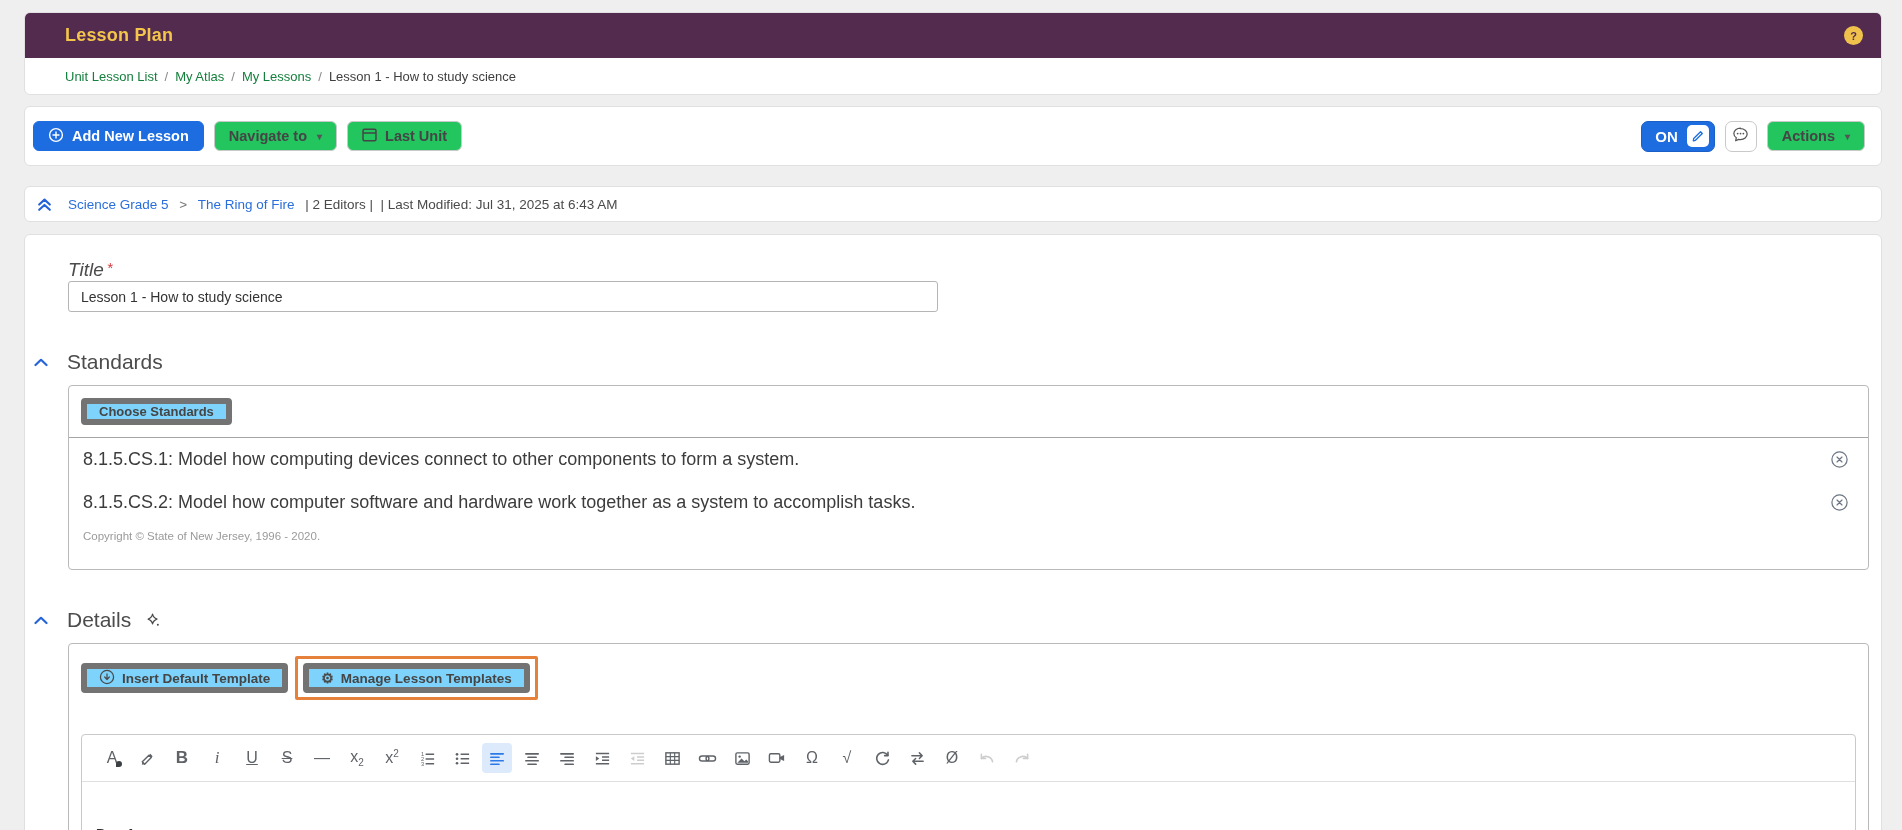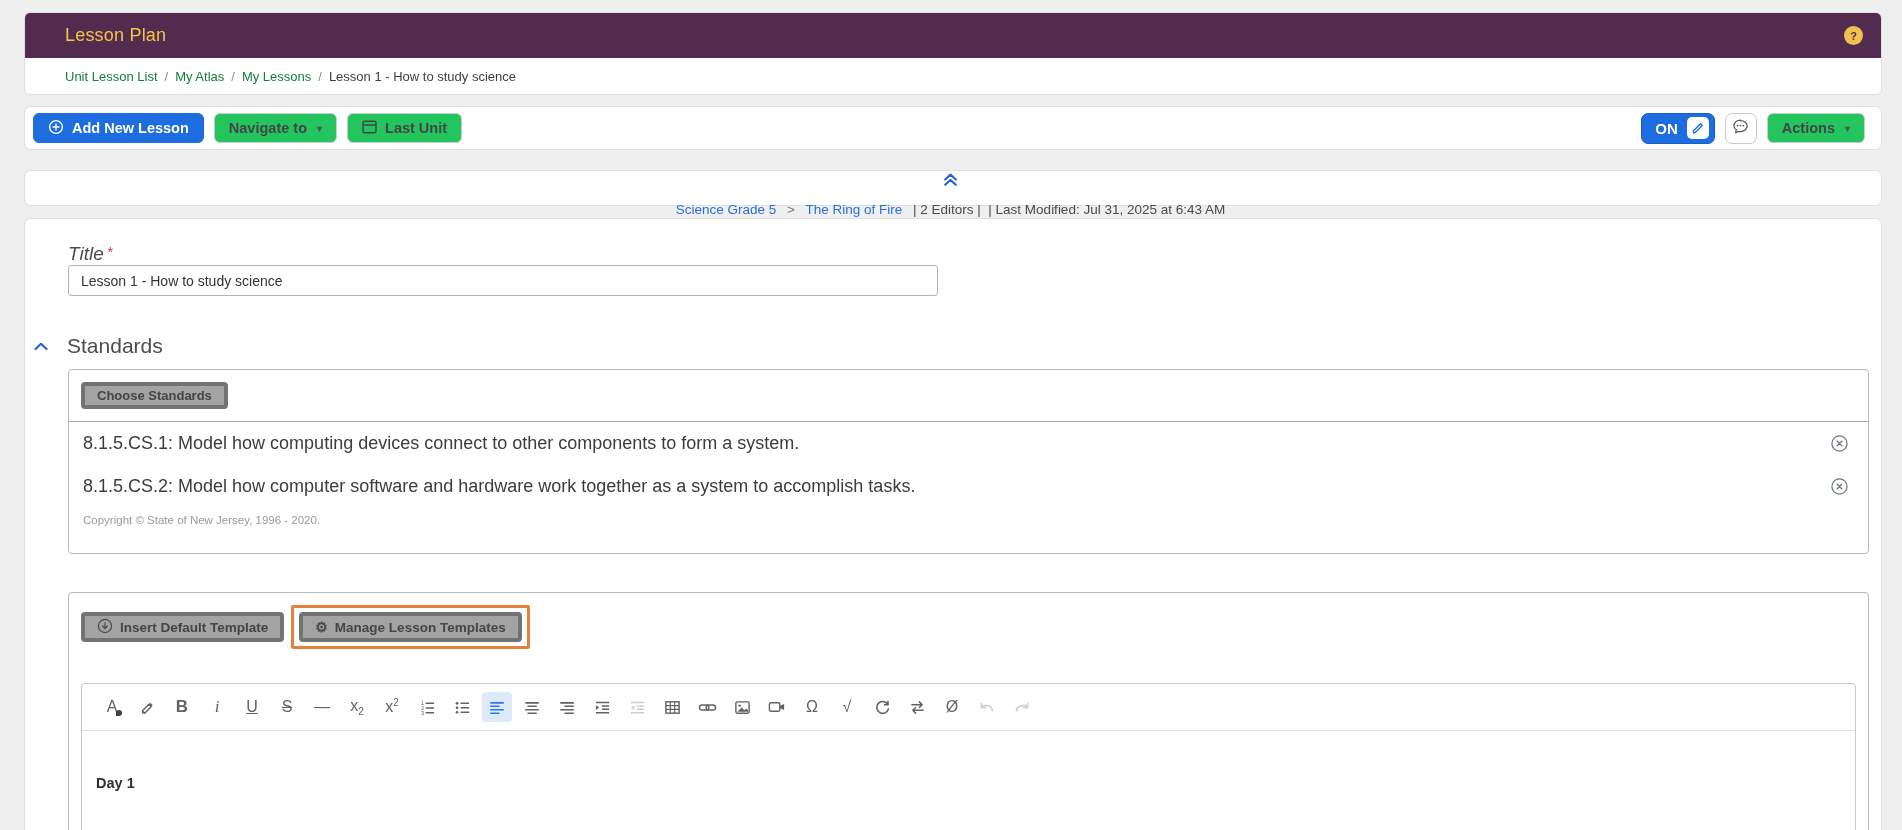--- a/index.html
+++ b/index.html
@@ -4,46 +4,46 @@
 <style>
   * { box-sizing: border-box; margin: 0; padding: 0; }
   html,body { width:1902px; height:830px; overflow:hidden; }
   body { background:#efefef; font-family:"Liberation Sans", sans-serif; color:#3f3f3f; }
   .page { margin:12px 20px 0 24px; }
 
   
   .card { background:#fff; border:1px solid #e0e0e0; border-radius:6px; }
   .card-header { overflow:hidden; }
   .purple-bar { height:45px; background:#532b4f; display:flex; align-items:center; padding:0 18px 0 40px; position:relative; }
-  .page-title { color:#f3c54a; font-size:18px; font-weight:normal; letter-spacing:.2px; }
+  .page-title { color:#f3c54a; font-size:18px; font-weight:bold; letter-spacing:.2px; }
   .help-circle { position:absolute; right:18px; top:13px; width:19px; height:19px; border-radius:50%;
                  background:#f0c24b; color:#532b4f; font-size:11px; font-weight:bold;
                  display:flex; align-items:center; justify-content:center; cursor:pointer; }
   .crumb-row { height:36px; display:flex; align-items:center; padding-left:40px; font-size:13px; gap:7px; }
   .crumb-link { color:#15803d; text-decoration:none; cursor:pointer; }
   .crumb-sep { color:#8a8a8a; }
   .crumb-current { color:#3f3f3f; }
 
   
-  .card-toolbar { margin-top:11px; height:44px; display:flex; align-items:center; padding:0 16px 0 8px; gap:10px; }
+  .card-toolbar { margin-top:11px; height:60px; display:flex; align-items:center; padding:0 16px 0 8px; gap:10px; }
   .btn { height:30px; border-radius:6px; display:inline-flex; align-items:center; gap:8px;
          font-family:inherit; font-size:14.5px; font-weight:bold; padding:0 14px;
          border:1px solid #c9c9c9; background:#22c55e; color:#454545; cursor:pointer; white-space:nowrap; }
   .btn-primary { background:#1d6ce0; border-color:#1d6ce0; color:#fff; }
   .caret { font-size:10px; color:#555; margin-left:2px; }
   .tb-spacer { flex:1; }
   .on-pill { height:31px; background:#1d6ce0; border:1px solid #1a5fc7; border-radius:7px;
              display:inline-flex; align-items:center; gap:9px; padding:0 5px 0 13px; cursor:pointer; }
   .on-label { color:#fff; font-weight:bold; font-size:15px; }
   .pencil-box { width:22px; height:22px; background:#fff; border-radius:5px; display:flex; align-items:center; justify-content:center; }
   .icon-btn { width:32px; height:31px; border:1px solid #c9c9c9; border-radius:7px; background:#fff;
               display:inline-flex; align-items:center; justify-content:center; cursor:pointer; }
 
   
-  .card-unitbar { margin-top:20px; height:36px; display:flex; align-items:center; padding:0 14px 0 9px; gap:14px; font-size:13.5px;flex-direction:column; }
+  .card-unitbar { margin-top:20px; height:36px; display:flex; align-items:center; padding:0 14px 0 9px; gap:14px; font-size:13.5px; }
   .unit-link { color:#2a6edb; text-decoration:none; cursor:pointer; }
   .unit-sep { color:#777; margin:0 7px; }
   .unit-meta { color:#4a4a4a; margin-left:7px; white-space:pre; }
   .collapse-btn { display:flex; align-items:center; justify-content:center; cursor:pointer; width:20px; }
 
   
   .card-main { margin-top:12px; padding:24px 12px 40px 43px; height:760px; }
   .form-row { display:flex; gap:37px; }
   .col-title { width:870px; }
   .col-duration { width:442px; }
@@ -55,21 +55,21 @@
                     font-size:14px; color:#555; padding:0 11px 0 12px;
                     display:flex; align-items:center; justify-content:space-between; cursor:pointer; }
 
   .section { margin-top:38px; }
   .section-head { display:flex; align-items:center; gap:16px; margin-left:-37px; }
   .section-title { font-size:21px; font-weight:400; color:#4c4c4c;text-align:right; }
   .sparkle-btn { margin-left:-2px; display:flex; align-items:center; cursor:pointer; }
 
   .panel { border:1px solid #b9b9b9; border-radius:4px; margin-top:11px; background:#fff; }
   .panel-toolbar { padding:12px; }
-  .small-btn { height:27px; border:4px solid #737373; border-radius:4px; background:#a3a3a3;
+  .small-btn { height:27px; border:6px solid #737373; border-radius:4px; background:#7dd3fc;
                font-family:inherit; font-size:13px; font-weight:bold; color:#454545;
                display:inline-flex; align-items:center; gap:7px; padding:0 12px; cursor:pointer; }
   .panel-divider { border-top:1px solid #a5a5a5; }
   .std-row { display:flex; align-items:center; justify-content:space-between; padding:11px 14px; font-size:18px; color:#3c3c3c; }
   .std-row:first-of-type { padding-top:17px; }
   .remove-btn { display:flex; align-items:center; cursor:pointer; margin-right:5px; }
   .copyright { padding:6px 14px 27px; font-size:11.5px; color:#9a9a9a; }
 
   .tmpl-row { padding:12px; display:flex; align-items:center; }
   .highlight-wrap { border:3px solid #e5813a; padding:4px 5px; margin-left:7px; display:inline-flex; border-radius:2px; }
@@ -219,20 +219,34 @@
                 <circle cx="10" cy="10" r="8" fill="none" stroke="#6d7683" stroke-width="1.3"></circle>
                 <path d="M7.4 7.4l5.2 5.2M12.6 7.4l-5.2 5.2" stroke="#6d7683" stroke-width="1.3" stroke-linecap="round"></path>
               </svg>
           </span>
         </div>
         <div class="copyright">Copyright © State of New Jersey, 1996 - 2020.</div>
       </div>
     </div>
 
     <div class="section">
+      <div class="section-head">
+        <span class="collapse-btn">
+          <svg width="14" height="9" viewBox="0 0 14 9">
+              <path d="M1.5 7 7 1.8 12.5 7" fill="none" stroke="#2563d9" stroke-width="2.2" stroke-linecap="round" stroke-linejoin="round"></path>
+            </svg>
+        </span>
+        <span class="section-title">Details</span>
+        <span class="sparkle-btn">
+          <svg width="17" height="17" viewBox="0 0 18 18">
+              <path d="M8 2.3 C8.6 5.4, 9.6 6.4, 12.7 7.5 C9.6 8.6, 8.6 9.6, 8 12.7 C7.4 9.6, 6.4 8.6, 3.3 7.5 C6.4 6.4, 7.4 5.4, 8 2.3 Z" fill="none" stroke="#4a4a4a" stroke-width="1.3" stroke-linejoin="round"></path>
+              <circle cx="13.6" cy="13.6" r="1.05" fill="#4a4a4a"></circle>
+            </svg>
+        </span>
+      </div>
 
       <div class="panel">
         <div class="tmpl-row">
           <button class="small-btn" style="height:30px;font-size:13.5px;">
             <span>
               <svg width="16" height="16" viewBox="0 0 18 18">
                   <circle cx="9" cy="9" r="7.4" fill="none" stroke="#4a4a4a" stroke-width="1.4"></circle>
                   <path d="M9 5.4v5.8M6.4 9 9 11.8 11.6 9" fill="none" stroke="#4a4a4a" stroke-width="1.4" stroke-linecap="round" stroke-linejoin="round"></path>
                 </svg>
             </span>

